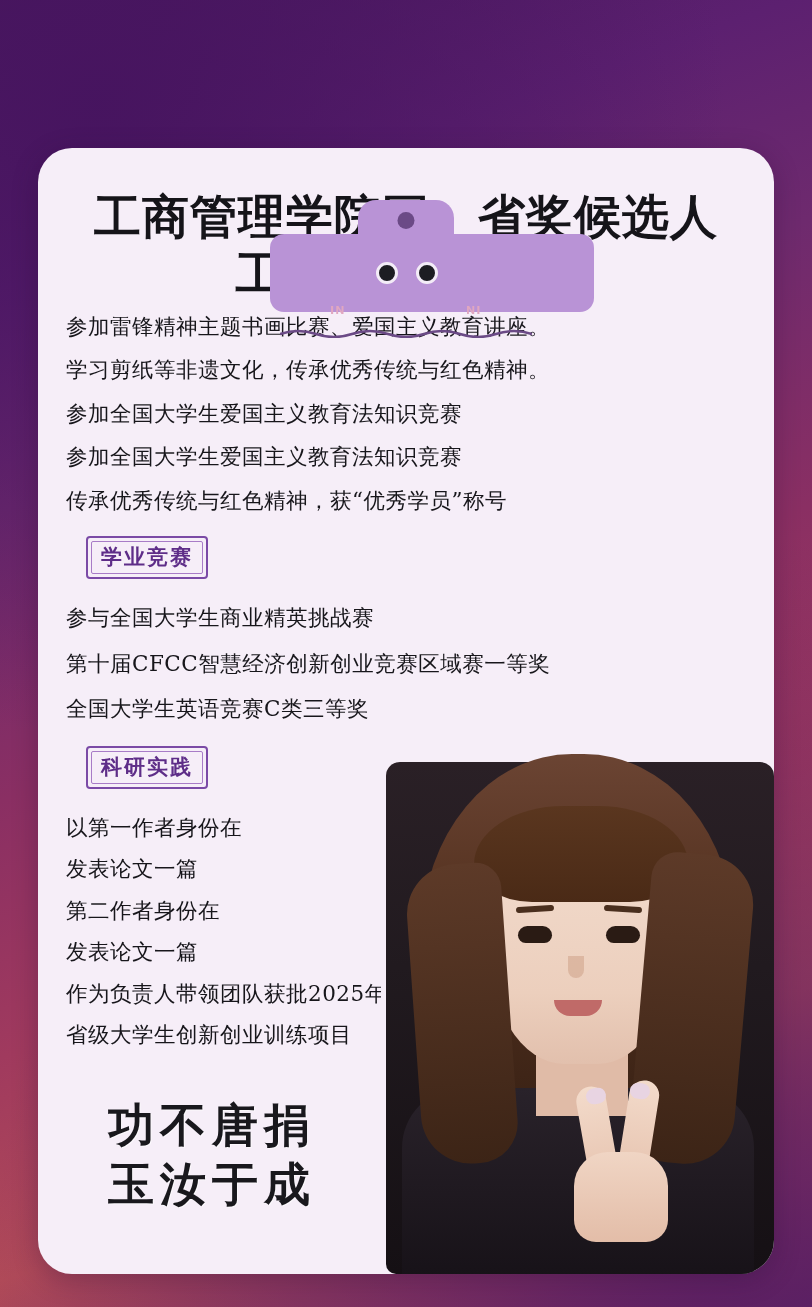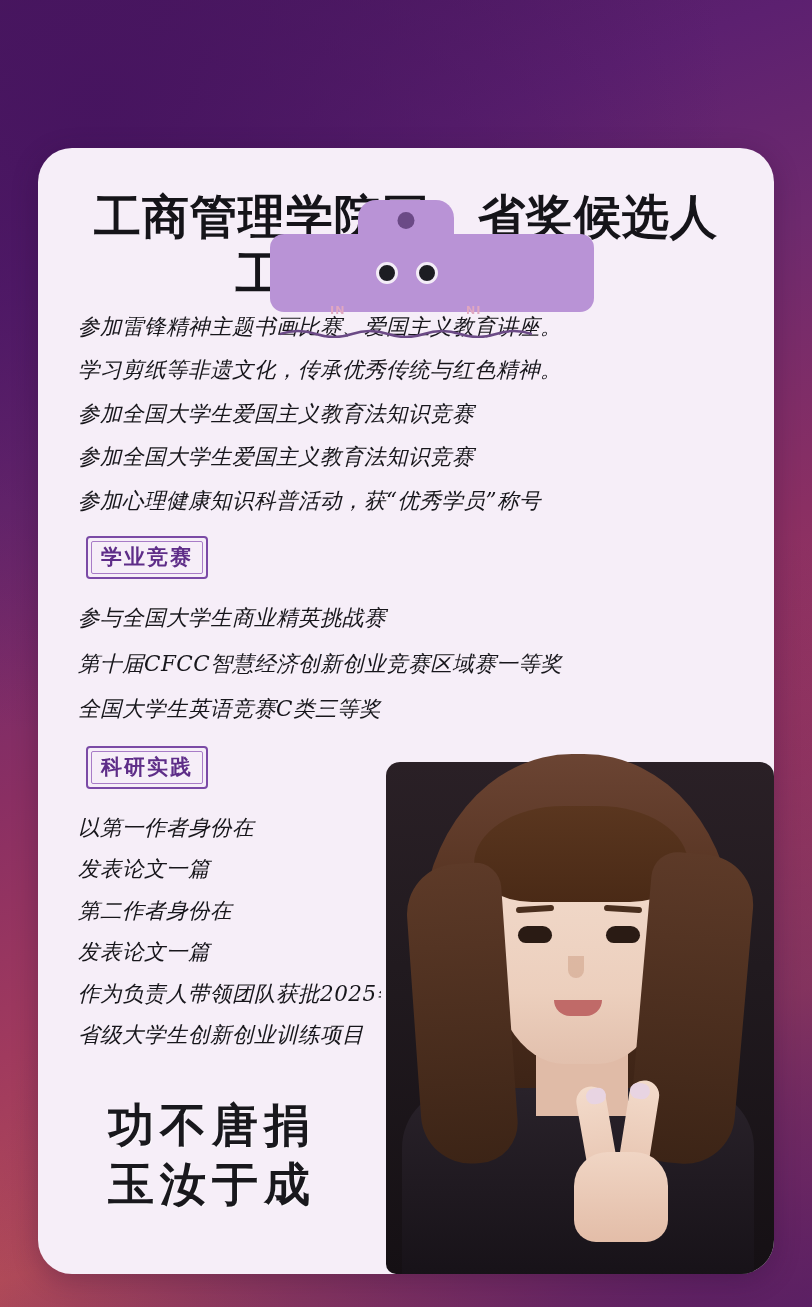--- a/index.html
+++ b/index.html
@@ -146,24 +146,23 @@
     border-radius: 2px;
     pointer-events: none;
   }
 
   .item-list { list-style: none; margin: 2px 0 0 0; padding: 0; }
   .item {
     font-family: "DejaVu Serif", "Liberation Serif", serif;
     font-size: 21.5px;
     line-height: 1.0;
     color: #17161b;
-    padding: 10px 40px 10px 40px;
+    padding: 10px 40px 10px 28px;
     letter-spacing: 0.5px;
     white-space: nowrap;
-    font-style: italic;
   }
   .list-practice .item { padding-top: 11px; padding-bottom: 11px; }
   .list-competition { margin-top: 10px; }
   .list-competition .item { padding-top: 12px; padding-bottom: 12px; }
   .list-research { margin-top: 12px; }
   .list-research .item { padding-top: 10px; padding-bottom: 10px; }
 
   .motto {
     position: absolute;
     left: 70px;
@@ -337,21 +336,21 @@
       <span>工商管理学院国、省奖候选人</span>
       <span class="line2">工商232金思瑶</span>
     </h1>
 
     
     <ul class="item-list list-practice">
       <li class="item">参加雷锋精神主题书画比赛、爱国主义教育讲座。</li>
       <li class="item">学习剪纸等非遗文化，传承优秀传统与红色精神。</li>
       <li class="item">参加全国大学生爱国主义教育法知识竞赛</li>
       <li class="item">参加全国大学生爱国主义教育法知识竞赛</li>
-      <li class="item">参加心理健康知识科普活动，获“优秀学员”称号</li>
+      <li class="item">传承优秀传统与红色精神，获“优秀学员”称号</li>
     </ul>
 
     
     <div class="section-tag">学业竞赛</div>
     <ul class="item-list list-competition">
       <li class="item">参与全国大学生商业精英挑战赛</li>
       <li class="item">第十届CFCC智慧经济创新创业竞赛区域赛一等奖</li>
       <li class="item">全国大学生英语竞赛C类三等奖</li>
     </ul>
 

